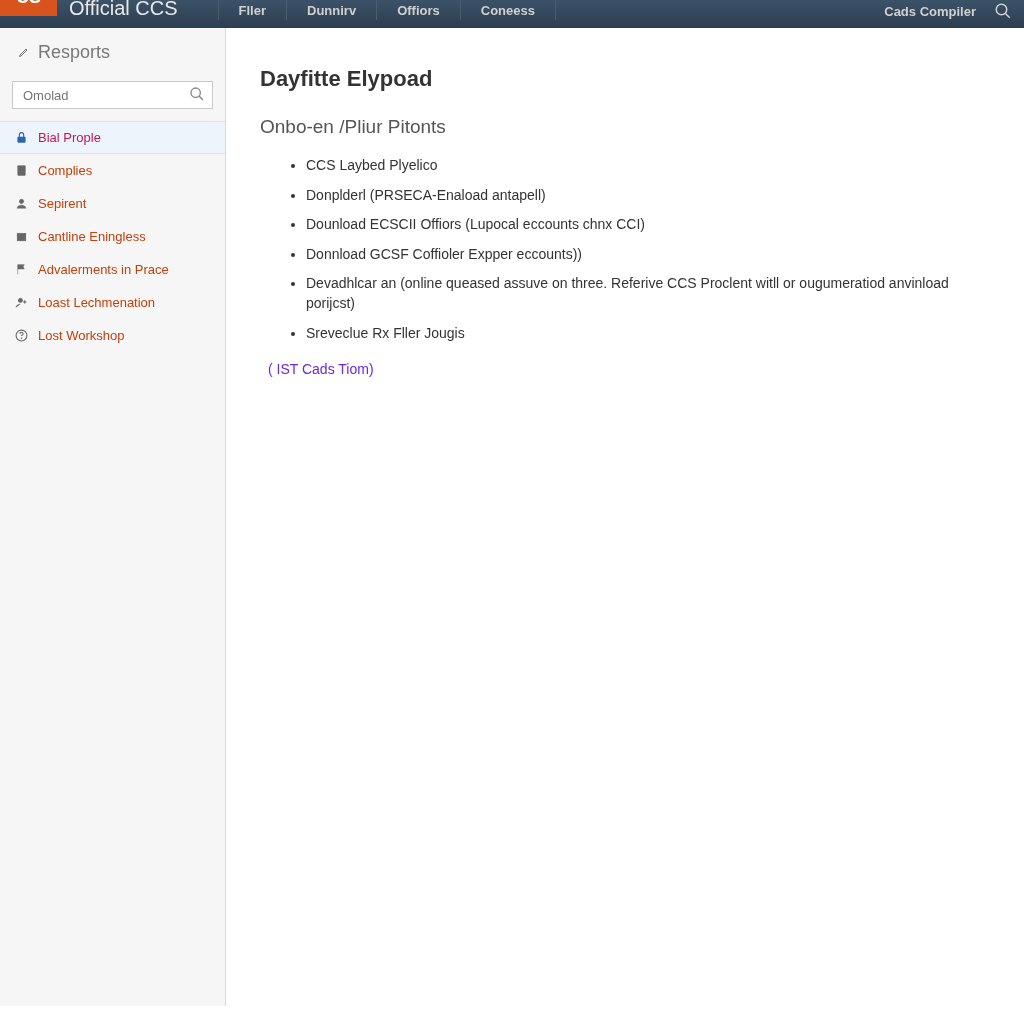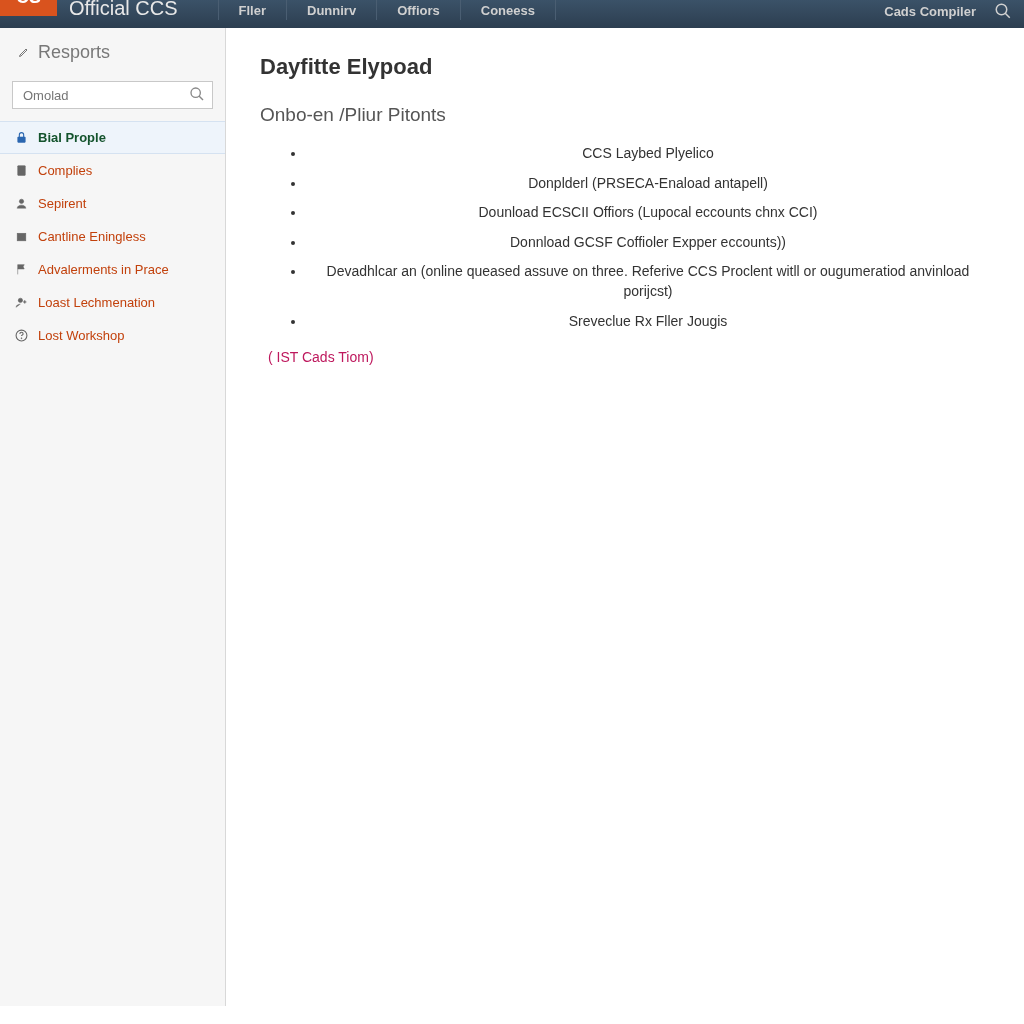--- a/index.html
+++ b/index.html
@@ -25,32 +25,32 @@
     .sidebar-header { padding: 14px 18px 10px; }
     .sidebar-header-row { display: flex; align-items: center; gap: 8px; color: #787878; font-size: 18px; }
     .sidebar-header-row svg { width: 12px; height: 12px; stroke: #787878; fill: none; }
     .search-box { margin: 8px 12px 12px; position: relative; }
     .search-box input { width: 100%; height: 28px; border: 1px solid #c8c8c8; border-radius: 0; padding: 0 30px 0 10px; font-size: 13px; color: #888; background: #fff; }
     .search-box .mag { position: absolute; right: 8px; top: 5px; width: 16px; height: 16px; }
     .search-box .mag svg { stroke: #888; }
     
     .sidebar-list { list-style: none; }
     .sidebar-item { display: flex; align-items: center; gap: 10px; padding: 8px 14px; cursor: pointer; color: #c2410c; font-size: 13px; border-top: 1px solid transparent; border-bottom: 1px solid transparent; }
-    .sidebar-item.active { background: #eef4fb; border-top: 1px solid #d5e2f1; border-bottom: 1px solid #d5e2f1; color: #14532d; font-weight: 700; }
+    .sidebar-item.active { background: #eef4fb; border-top: 1px solid #d5e2f1; border-bottom: 1px solid #d5e2f1; color: #be185d; font-weight: 400; }
     .sidebar-item .icon-slot { width: 14px; height: 14px; display: flex; align-items: center; justify-content: center; }
     .sidebar-item .icon-slot svg { stroke: #666; fill: #666; width: 13px; height: 13px; }
     .sidebar-item.active .icon-slot svg { stroke: #2a66b0; fill: #2a66b0; }
     
     
-    .main { flex: 1; padding: 26px 34px; background: #fff; overflow-y: auto; }
+    .main { flex: 1; padding: 38px 34px; background: #fff; overflow-y: auto; }
     .page-title { font-size: 22px; font-weight: bold; color: #333; margin-bottom: 24px; }
     .section-title { font-size: 19px; font-weight: 400; color: #555; margin-bottom: 18px; }
     .bullet-list { list-style: disc; padding-left: 46px; }
-    .bullet-list li { margin-bottom: 10px; color: #333; font-size: 14px; line-height: 1.4; text-align: center; }
-    .footer-note { color: #be185d; font-size: 14px; margin-top: 18px; margin-left: 8px; }
+    .bullet-list li { margin-bottom: 10px; color: #333; font-size: 14px; line-height: 1.4; }
+    .footer-note { color: #6d28d9; font-size: 14px; margin-top: 18px; margin-left: 8px; }
   </style>
 </head>
 <body>
 
 <div class="header">
   <div class="logo-box">CS</div>
   <div class="site-title">Official CCS</div>
   <div class="nav-items">
     <div class="nav-item">Fller</div>
     <div class="nav-item">Dunnirv</div>

